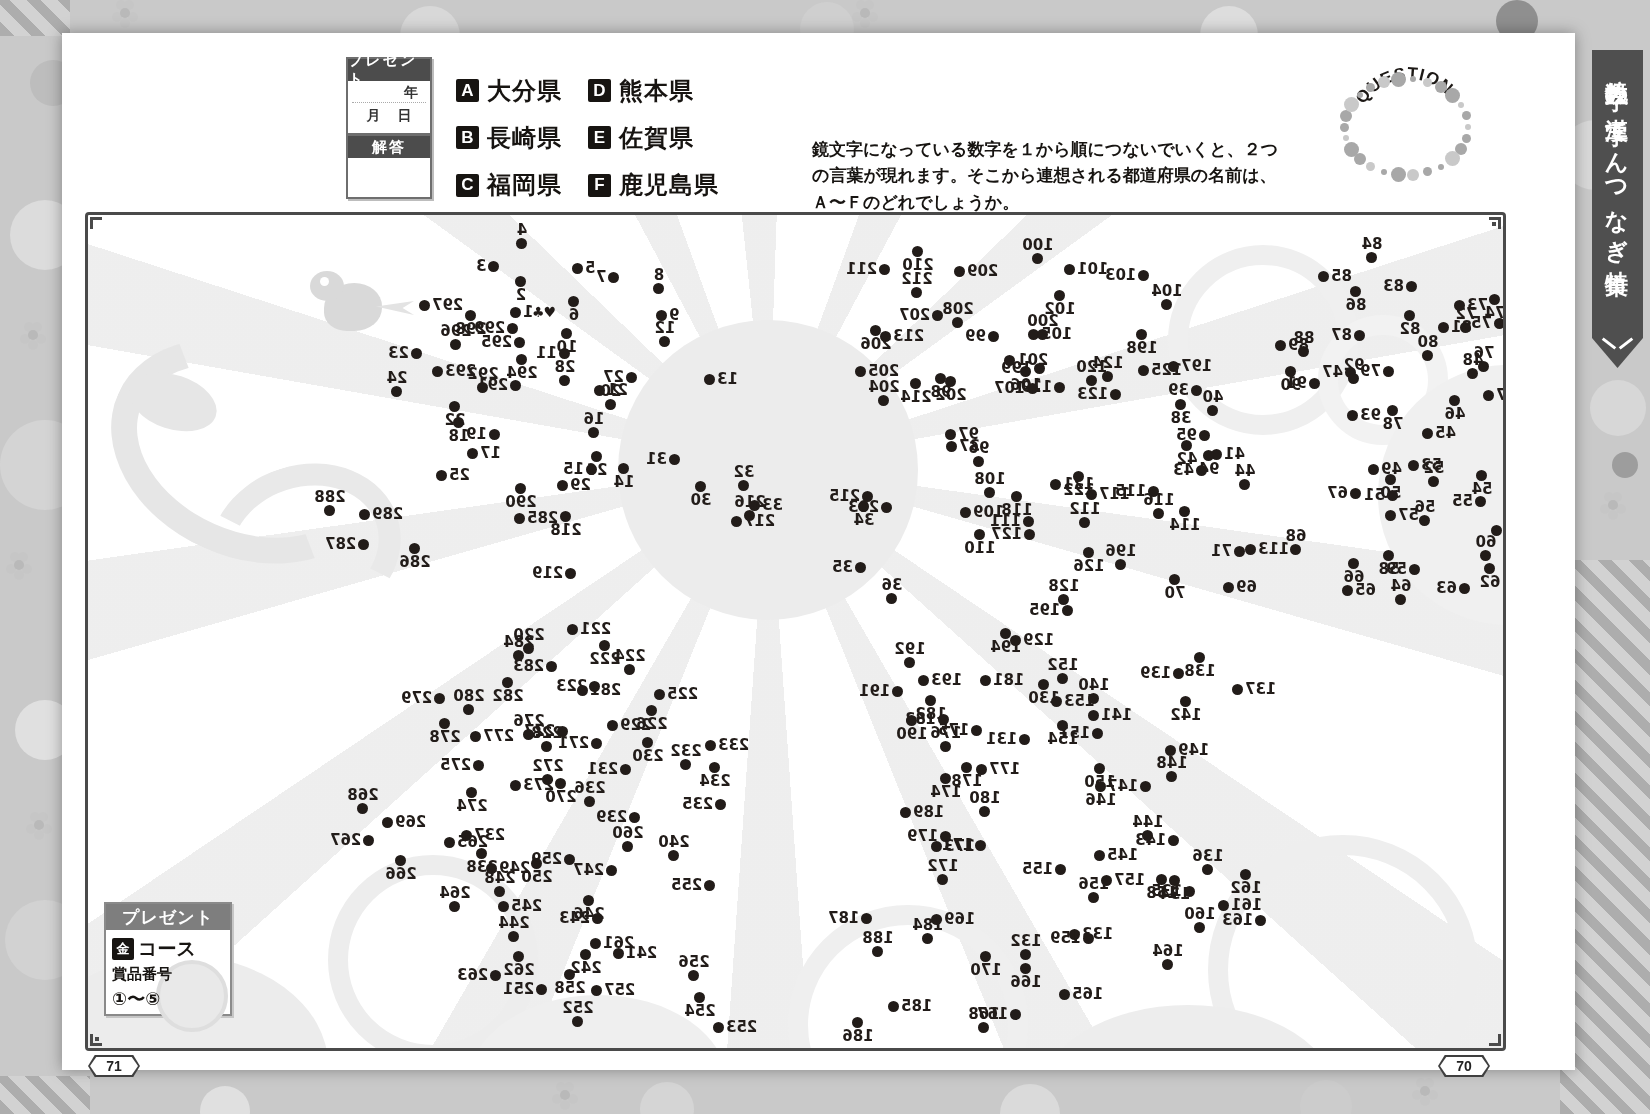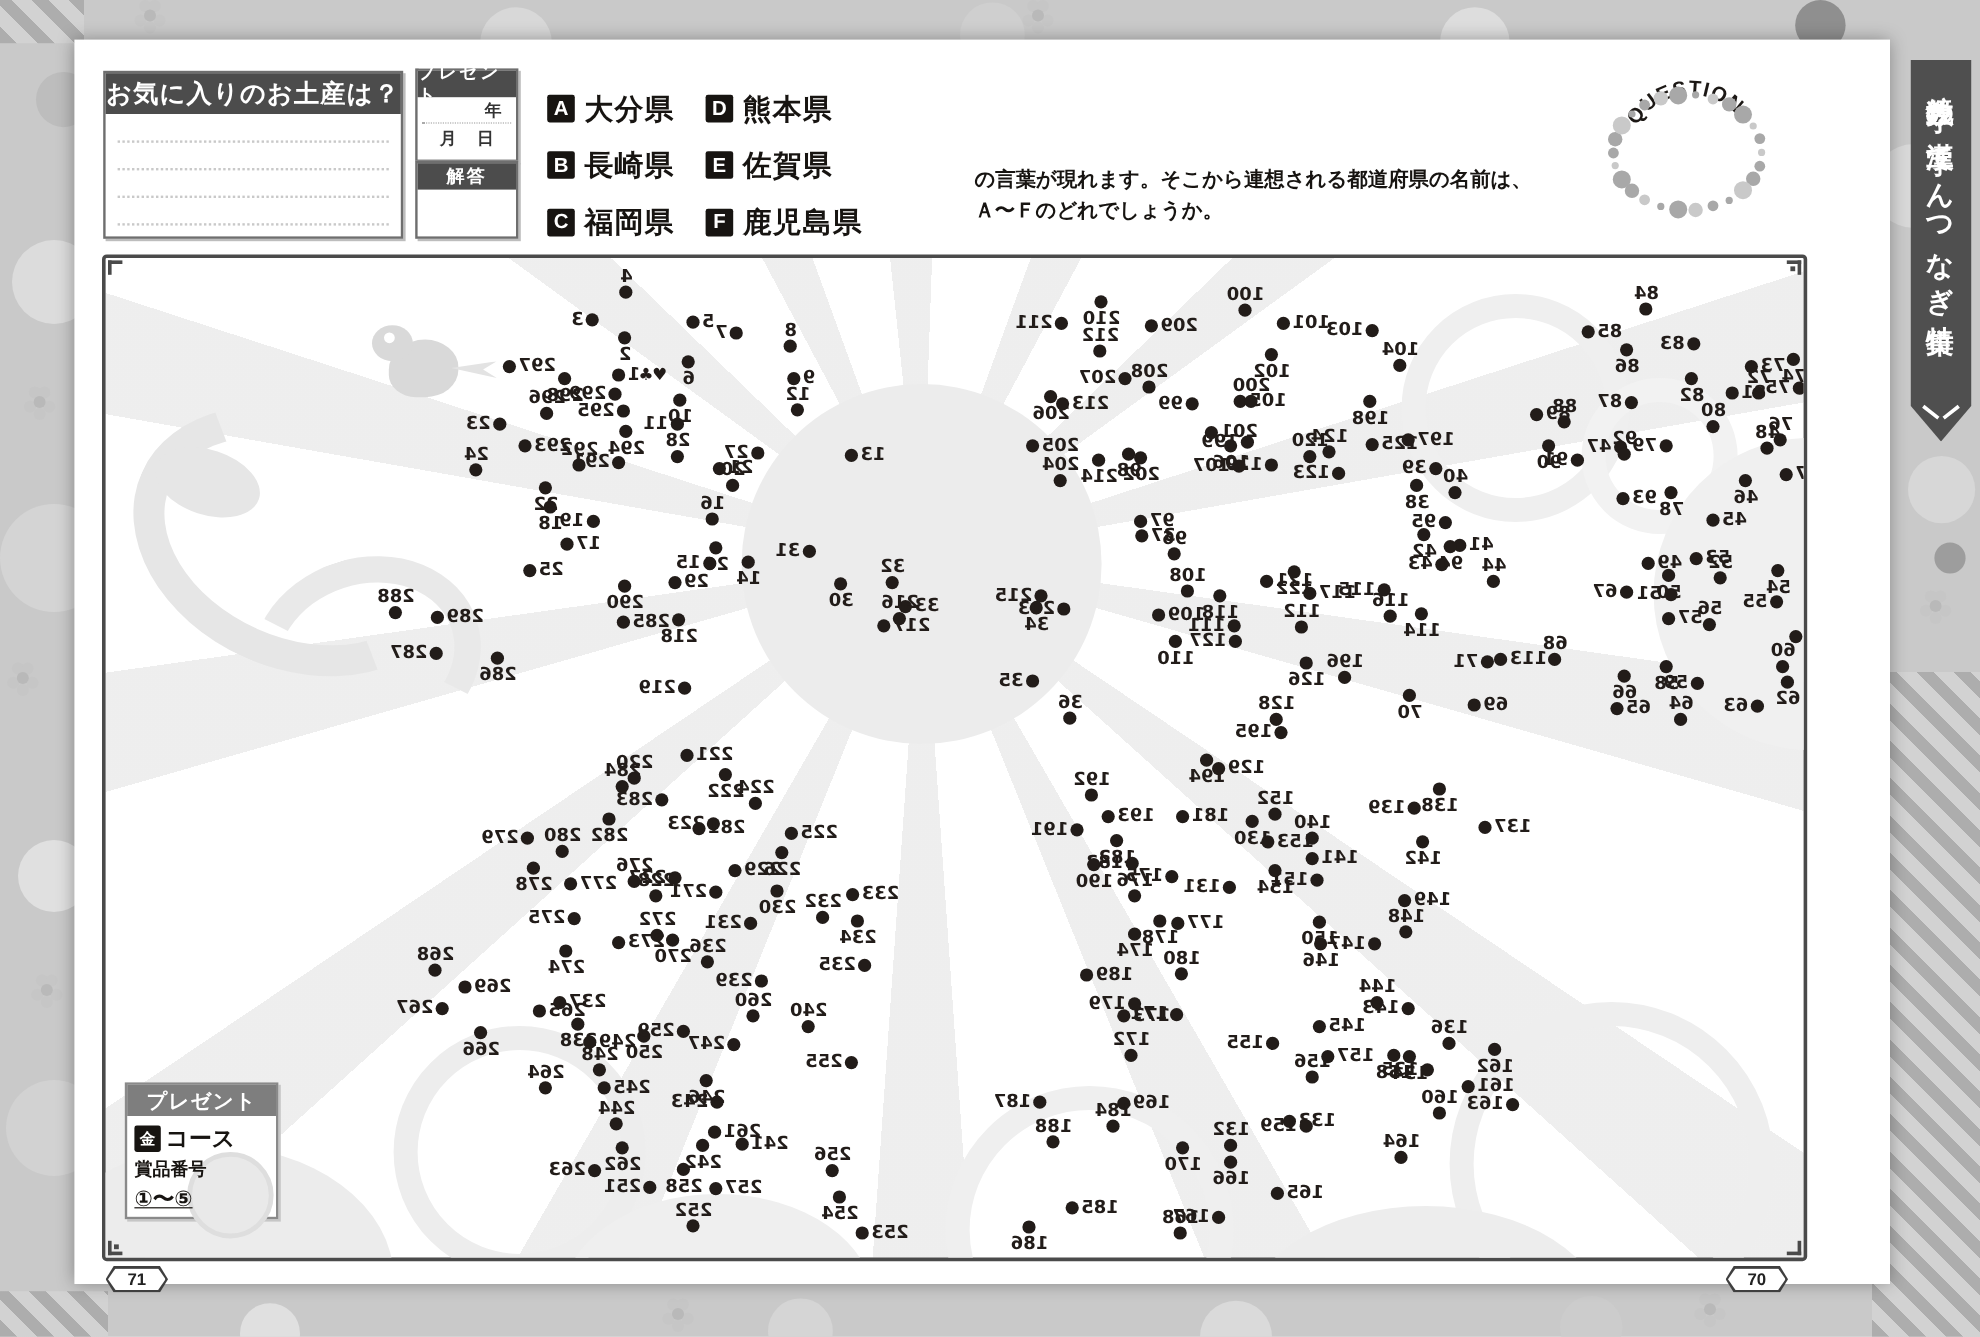--- a/index.html
+++ b/index.html
@@ -127,29 +127,20 @@
     <div class="flower" style="left: 120px; top: 8px; background: rgb(185, 185, 185); box-shadow: rgb(198, 198, 198) 8px 4px 0px, rgb(198, 198, 198) -8px 4px 0px, rgb(198, 198, 198) 4px -8px 0px, rgb(198, 198, 198) -4px -8px 0px, rgb(198, 198, 198) 0px 10px 0px;"></div>
   </div>
 <div class="bg-stripes" style="left:0;top:0;width:70px;height:36px;"></div>
 <div class="bg-stripes" style="left:1560px;top:560px;width:90px;height:554px;"></div>
 <div class="bg-stripes" style="left:0;top:1076px;width:90px;height:38px;"></div>
 <div class="bg-blob" style="left:1496px;top:0;width:42px;height:42px;background:#8f8f8f;"></div>
 <div class="bg-blob" style="left:1612px;top:452px;width:26px;height:26px;background:#9d9d9d;"></div>
 
 <div class="page">
 
-  <div class="souvenir">
-    <div class="hd">お気に入りのお土産は？</div>
-    <div class="bd">
-      <div class="wline" style="top:22px;"></div>
-      <div class="wline" style="top:45px;"></div>
-      <div class="wline" style="top:68px;"></div>
-      <div class="wline" style="top:91px;"></div>
-    </div>
-  </div>
 
   <div class="smallbox datebox">
     <div class="hd">プレゼント</div>
     <div class="row"><span>年</span></div>
     <div class="row row2">
       <span>月</span>
       <span>日</span>
     </div>
   </div>
 
@@ -179,20 +170,21 @@
         <span class="key">E</span>
         <span class="lab">佐賀県</span>
       </div>
       <div class="option">
         <span class="key">F</span>
         <span class="lab">鹿児島県</span>
       </div>
     </div>
 
   <div class="qdesc" id="qdesc">
+      <div>鏡文字になっている数字を１から順につないでいくと、２つ</div>
       <div>の言葉が現れます。そこから連想される都道府県の名前は、</div>
       <div>Ａ〜Ｆのどれでしょうか。</div>
     </div>
 
   <div class="badge">
     <svg width="150" height="140" viewBox="0 0 150 140">
       <path id="qarcpath" d="M 30,44 A 52,52 0 0 1 120,44" fill="none"></path>
       <text style="font:bold 17px 'Liberation Sans',sans-serif;fill:#1c1815;letter-spacing:1px;">
         <textPath href="#qarcpath">QUESTION</textPath>
       </text>
@@ -1170,21 +1162,21 @@
 
   <div class="present">
     <div class="hd">プレゼント</div>
     <div class="bd">
       <div class="medal"></div>
       <div class="crow">
         <div class="goldsq">金</div>
         <div class="course">コース</div>
       </div>
       <div class="pitem">賞品番号</div>
-      <div class="pitem" style="font-size:18px;text-decoration:underline;">①〜⑤</div>
+      <div class="pitem" style="font-size:18px;">①〜⑤</div>
     </div>
   </div>
 
   <div class="hex" style="left:26px;top:1022px;">
     <div class="in">71</div>
   </div>
   <div class="hex" style="left:1376px;top:1022px;">
     <div class="in">70</div>
   </div>
 </div>

